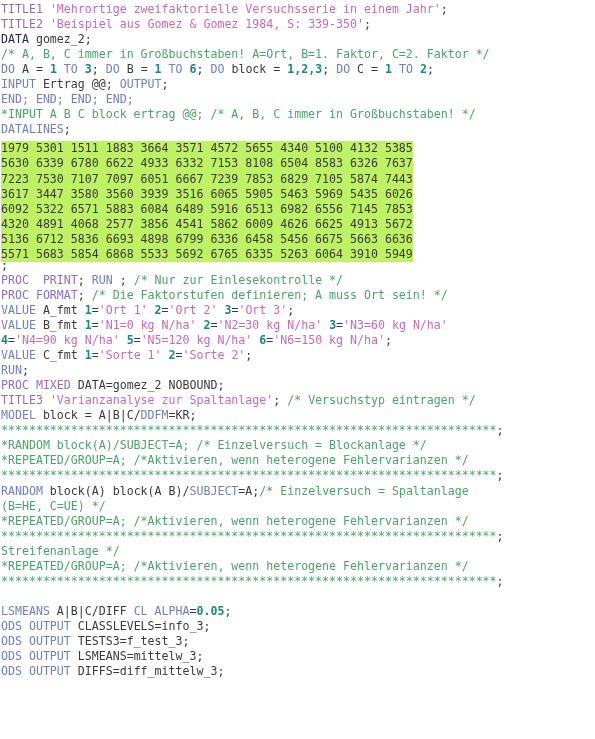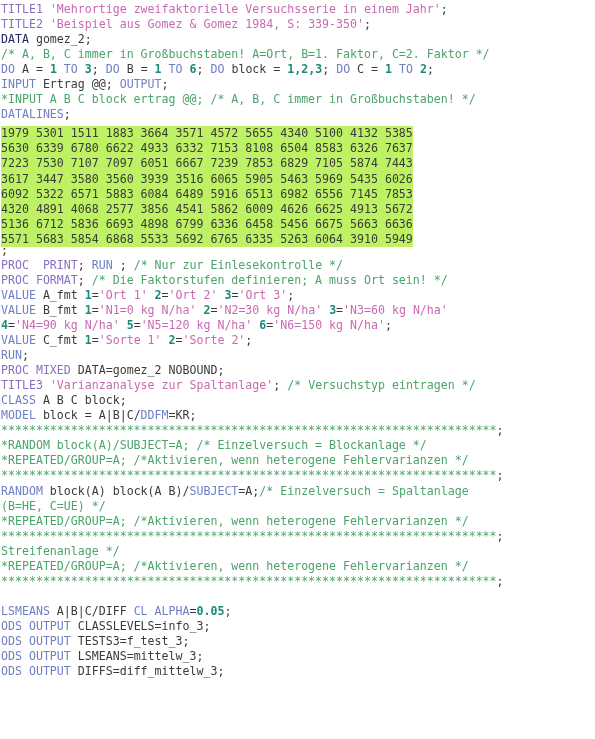--- a/index.html
+++ b/index.html
@@ -57,20 +57,21 @@
   <div class="line"><span class="kw2">TITLE2 </span><span class="str">'Beispiel aus Gomez &amp; Gomez 1984, S: 339-350'</span><span class="plain">;</span></div>
 
   <div class="line"><span class="kwb">DATA</span><span class="plain"> gomez_2;</span></div>
 
   <div class="line"><span class="cmt">/* A, B, C immer in Großbuchstaben! A=Ort, B=1. Faktor, C=2. Faktor */</span></div>
 
   <div class="line"><span class="kw">DO</span><span class="plain"> A = </span><span class="num">1</span><span class="kw"> TO </span><span class="num">3</span><span class="plain">; </span><span class="kw">DO</span><span class="plain"> B = </span><span class="num">1</span><span class="kw"> TO </span><span class="num">6</span><span class="plain">; </span><span class="kw">DO</span><span class="plain"> block = </span><span class="num">1</span><span class="num">,</span><span class="num">2</span><span class="num">,</span><span class="num">3</span><span class="plain">; </span><span class="kw">DO</span><span class="plain"> C = </span><span class="num">1</span><span class="kw"> TO </span><span class="num">2</span><span class="plain">;</span></div>
 
   <div class="line"><span class="kw">INPUT</span><span class="plain"> Ertrag @@; </span><span class="kw">OUTPUT</span><span class="plain">;</span></div>
 
+  <div class="line"><span class="kw">END; END; END; END;</span></div>
 
   <div class="line"><span class="cmt">*INPUT A B C block ertrag @@; /* A, B, C immer in Großbuchstaben! */</span></div>
 
   <div class="line"><span class="kw">DATALINES</span><span class="plain">;</span></div>
 
   <div class="data-wrap"><span class="line data-line">1979 5301 1511 1883 3664 3571 4572 5655 4340 5100 4132 5385</span></div>
   <div class="data-wrap"><span class="line data-line">5630 6339 6780 6622 4933 6332 7153 8108 6504 8583 6326 7637</span></div>
   <div class="data-wrap"><span class="line data-line">7223 7530 7107 7097 6051 6667 7239 7853 6829 7105 5874 7443</span></div>
   <div class="data-wrap"><span class="line data-line">3617 3447 3580 3560 3939 3516 6065 5905 5463 5969 5435 6026</span></div>
   <div class="data-wrap"><span class="line data-line">6092 5322 6571 5883 6084 6489 5916 6513 6982 6556 7145 7853</span></div>
@@ -91,21 +92,20 @@
   <div class="line"><span class="num">4</span><span class="plain">=</span><span class="str">'N4=90 kg N/ha'</span><span class="plain"> </span><span class="num">5</span><span class="plain">=</span><span class="str">'N5=120 kg N/ha'</span><span class="plain"> </span><span class="num">6</span><span class="plain">=</span><span class="str">'N6=150 kg N/ha'</span><span class="plain">;</span></div>
 
   <div class="line"><span class="kw">VALUE</span><span class="plain"> C_fmt </span><span class="num">1</span><span class="plain">=</span><span class="str">'Sorte 1'</span><span class="plain"> </span><span class="num">2</span><span class="plain">=</span><span class="str">'Sorte 2'</span><span class="plain">;</span></div>
 
   <div class="line"><span class="kw">RUN</span><span class="plain">;</span></div>
 
   <div class="line"><span class="kw2">PROC MIXED</span><span class="plain"> DATA=gomez_2 NOBOUND;</span></div>
 
   <div class="line"><span class="kw2">TITLE3 </span><span class="str">'Varianzanalyse zur Spaltanlage'</span><span class="plain">; </span><span class="cmt">/* Versuchstyp eintragen */</span></div>
 
-  <div class="line"><span class="kw">CLASS</span><span class="plain"> A B C block;</span></div>
 
   <div class="line"><span class="kw">MODEL</span><span class="plain"> block = A|B|C/</span><span class="kw">DDFM</span><span class="plain">=KR;</span></div>
 
   <div class="line"><span class="stars">***********************************************************************</span><span class="plain">;</span></div>
 
   <div class="line"><span class="cmt">*RANDOM block(A)/SUBJECT=A; /* Einzelversuch = Blockanlage */</span></div>
 
   <div class="line"><span class="cmt">*REPEATED/GROUP=A; /*Aktivieren, wenn heterogene Fehlervarianzen */</span></div>
 
   <div class="line"><span class="stars">***********************************************************************</span><span class="plain">;</span></div>

